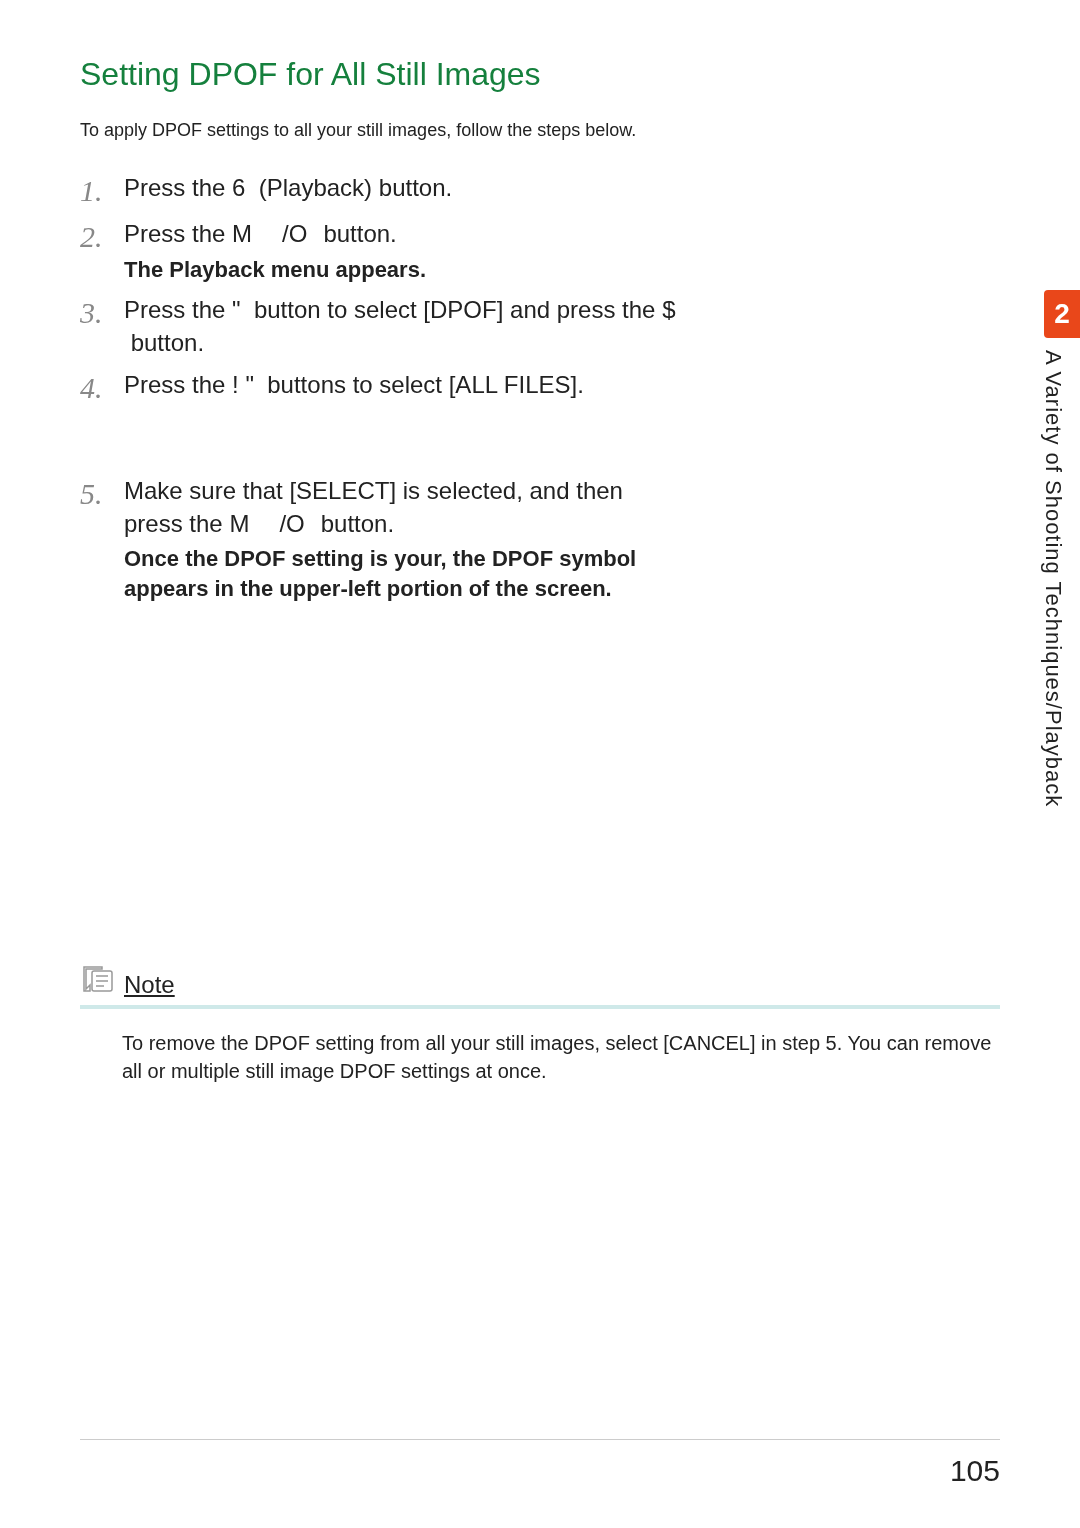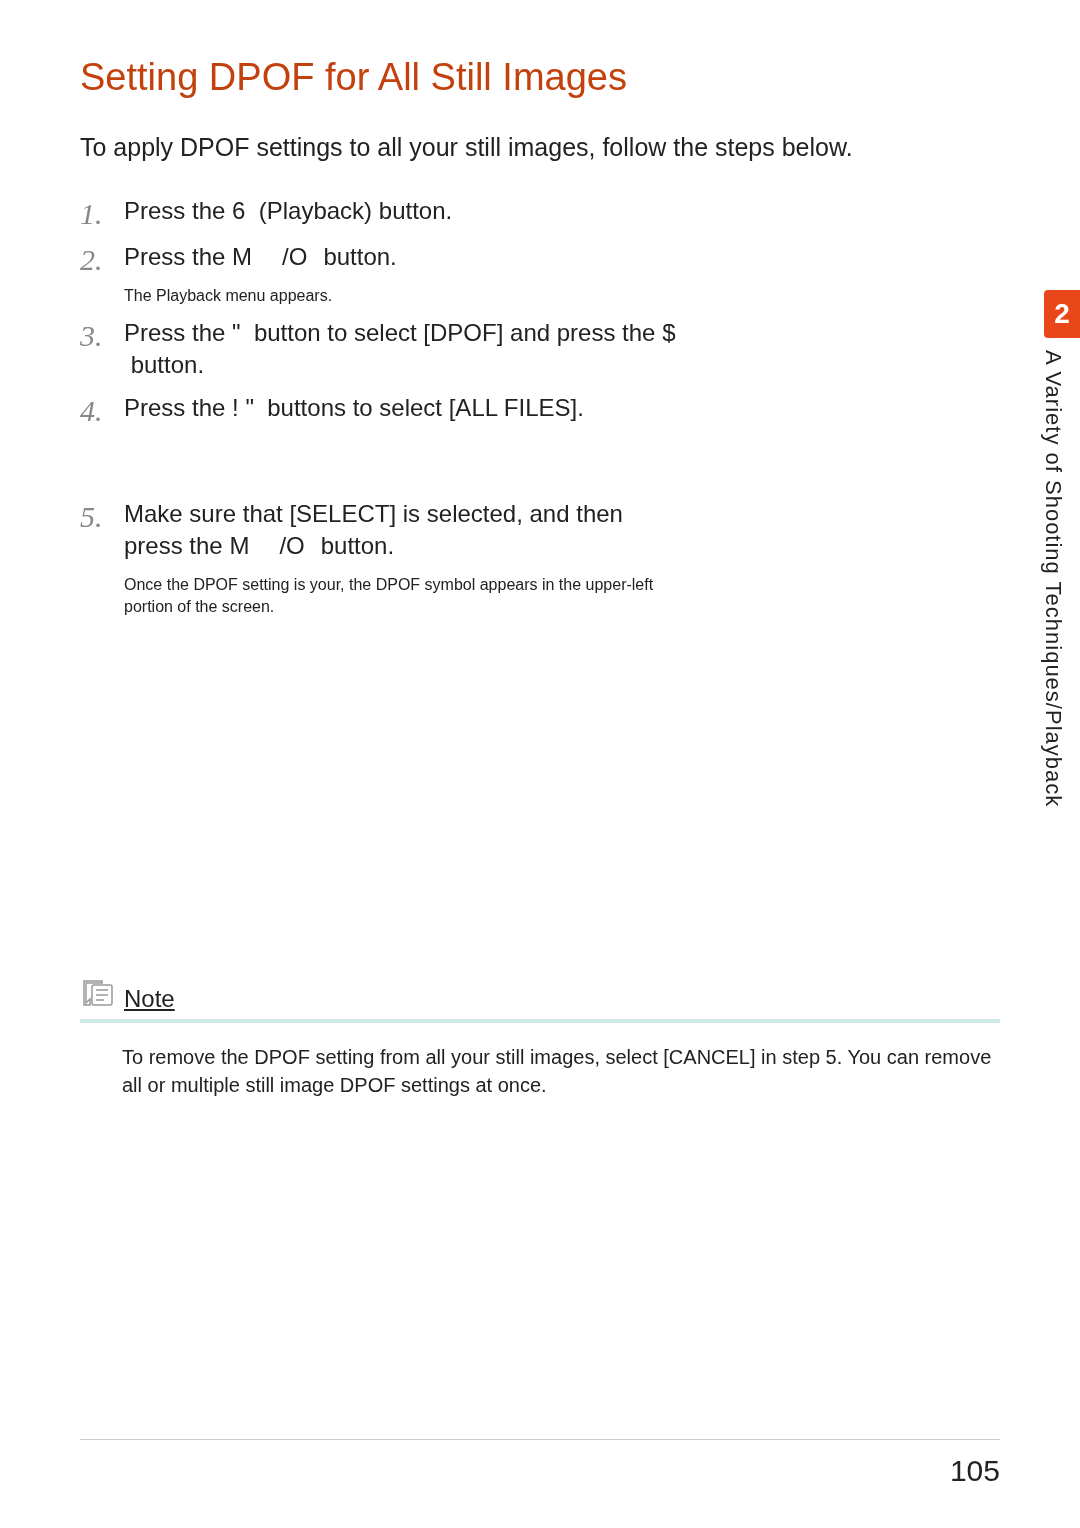--- a/index.html
+++ b/index.html
@@ -11,26 +11,26 @@
     width: 1080px;
     height: 1528px;
     position: relative;
   }
   .page {
     padding: 56px 80px 40px 80px;
     position: relative;
     height: 100%;
   }
   .heading {
-    font-size: 38px;
-    color: #c2410c;
-    margin-bottom: 32px;
+    font-size: 32px;
+    color: #15803d;
+    margin-bottom: 25px;
   }
   .intro {
-    font-size: 25px;
+    font-size: 18px;
     line-height: 1.35;
     margin-bottom: 30px;
   }
   .steps { }
   .step {
     display: flex;
     align-items: flex-start;
     margin-bottom: 10px;
     max-width: 600px;
   }
@@ -45,23 +45,24 @@
   }
   .step-body {
     flex: 1;
   }
   .step-title {
     font-size: 24px;
     font-weight: normal;
     line-height: 1.35;
   }
   .step-sub {
-    font-size: 16px;
+    font-size: 22px;
     line-height: 1.35;
-    margin-top: 12px;
+    margin-top: 4px;
+    font-weight: bold;
   }
   .step-gap { height: 60px; }
   .glyph {
     font-family: Arial, sans-serif;
     display: inline-block;
   }
   .gap-s { margin-right: 30px; }
   .gap-xs { margin-right: 16px; }
   .side-tab {
     position: absolute;

